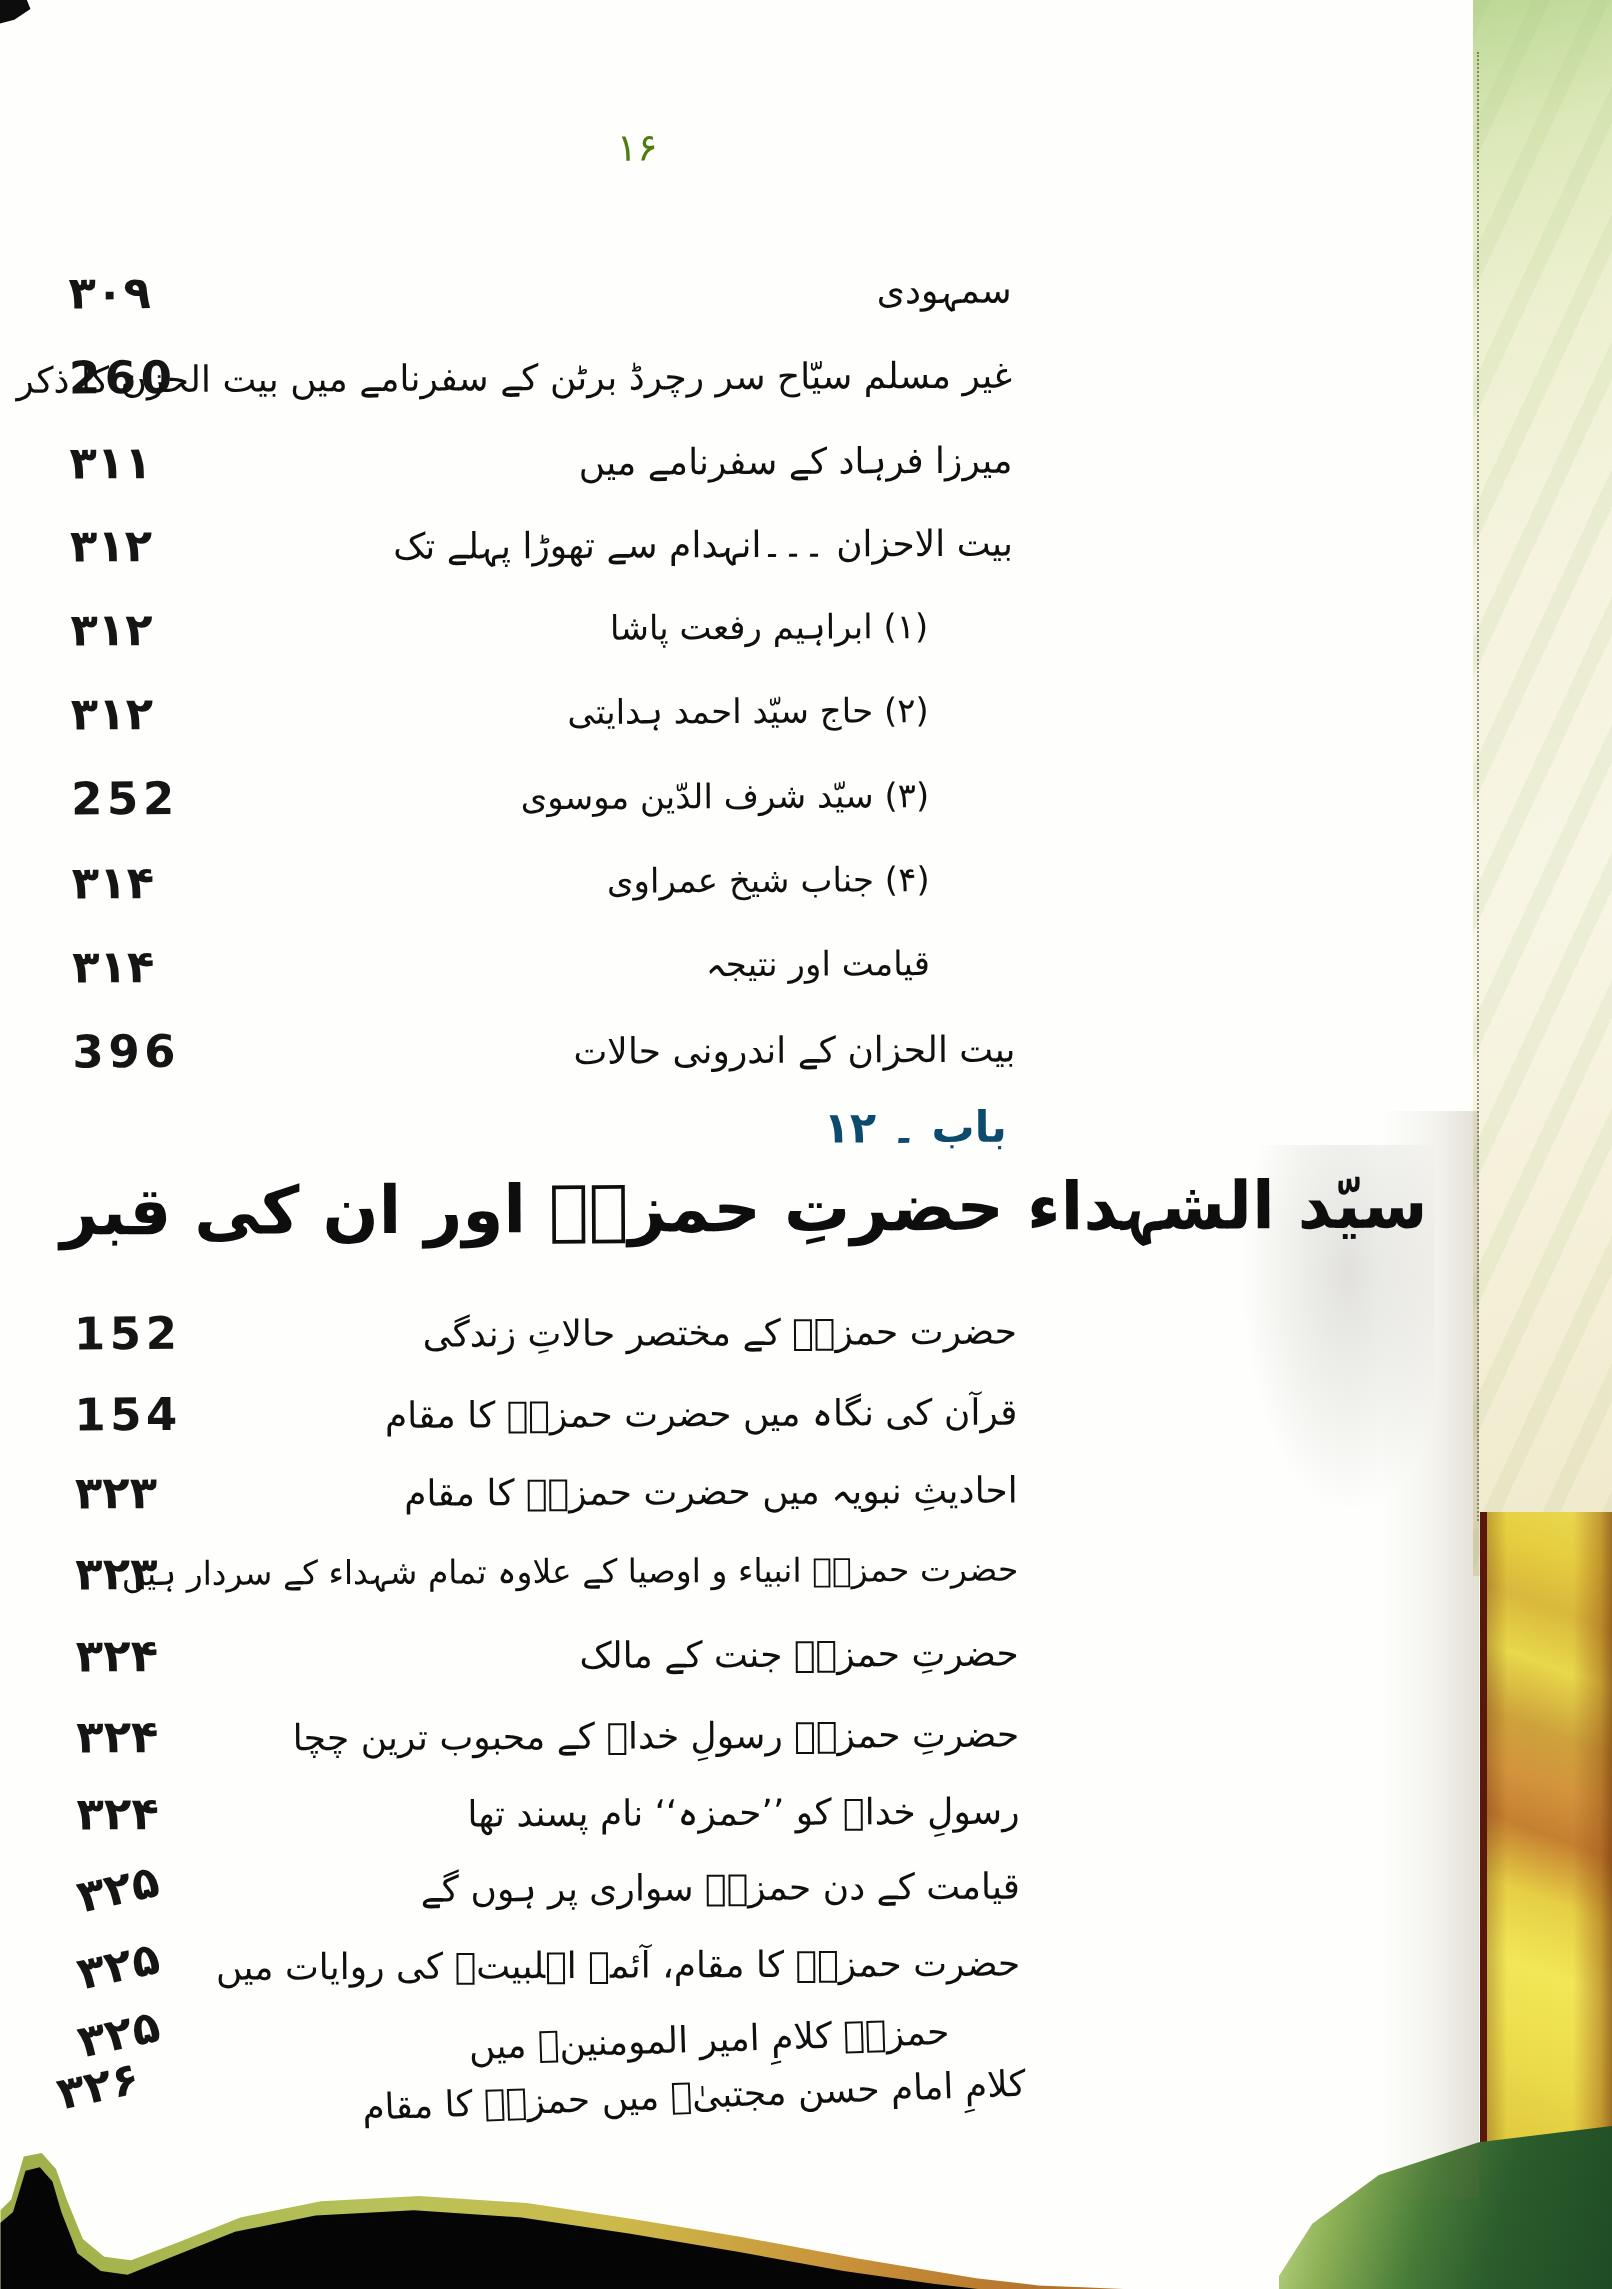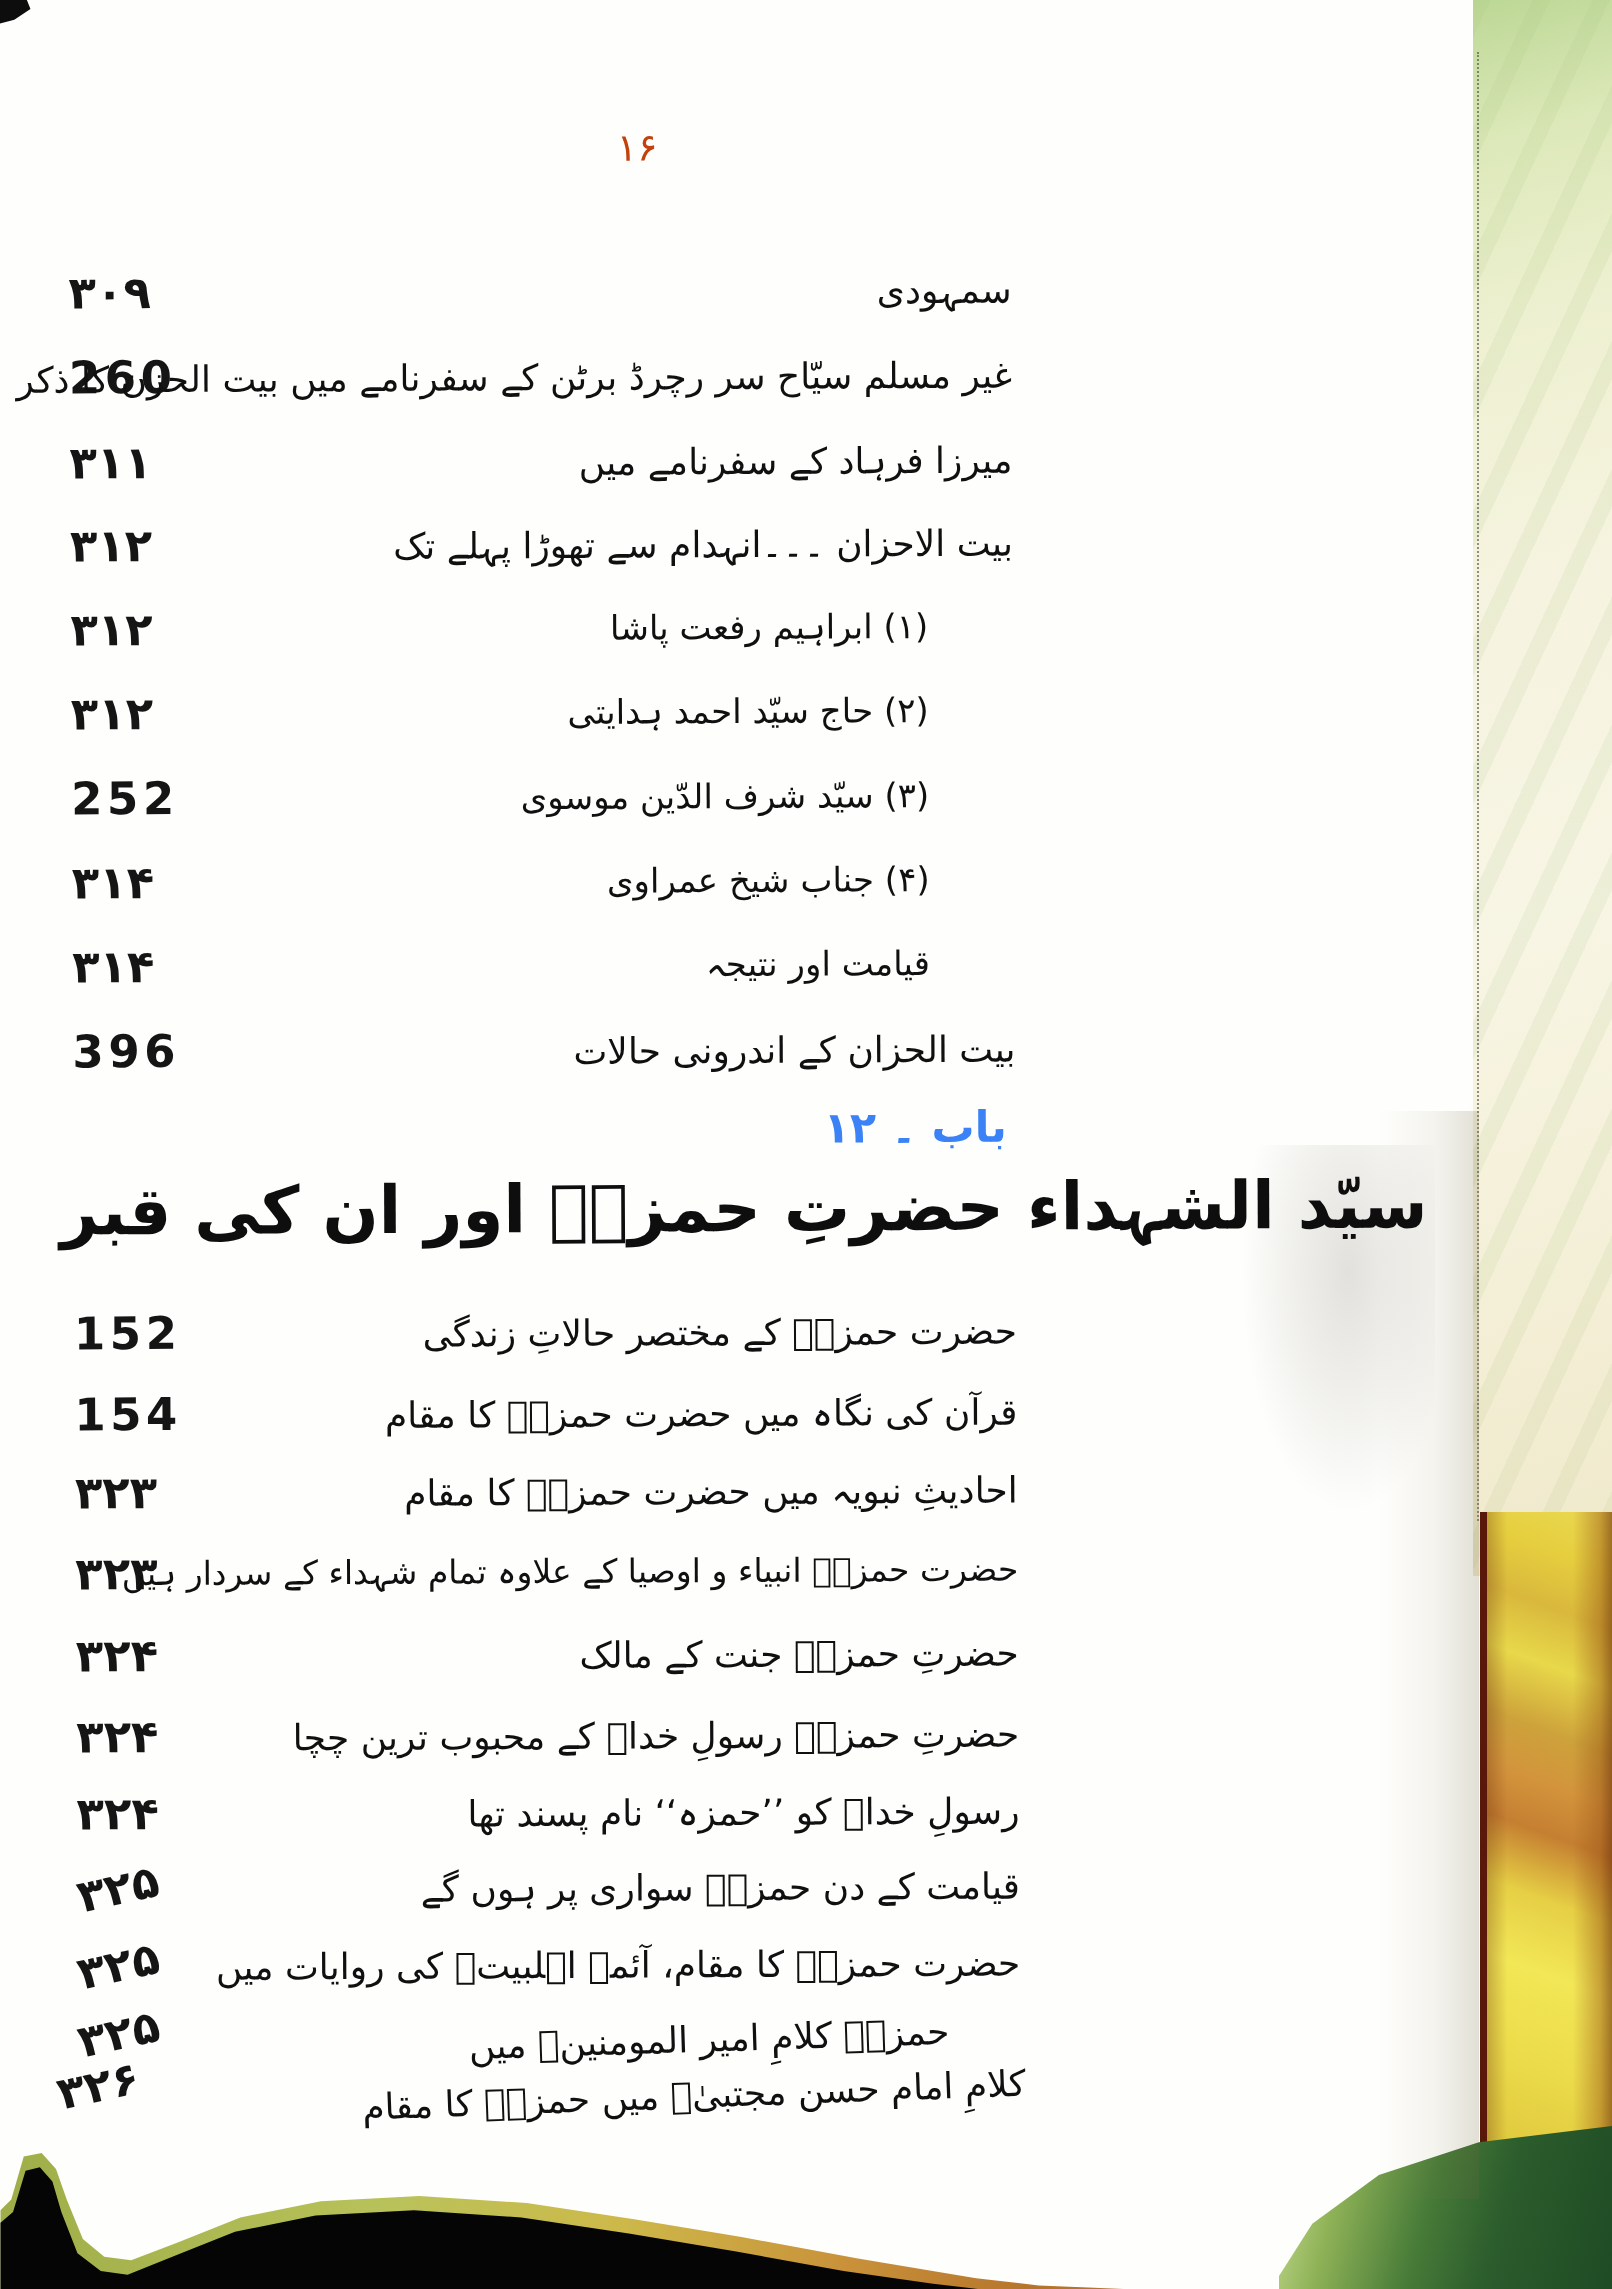--- a/index.html
+++ b/index.html
@@ -42,35 +42,35 @@
     background:linear-gradient(to right, rgba(0,0,0,0) 0%, rgba(130,120,80,0.08) 55%, rgba(110,100,60,0.2) 100%);
   }
   .smudge{
     position:absolute;left:1243px;top:1145px;width:192px;height:363px;
     background:radial-gradient(ellipse at 55% 35%, rgba(160,158,148,0.3) 0%, rgba(160,158,148,0.12) 45%, rgba(0,0,0,0) 72%);
   }
   .bottom-svg{position:absolute;left:0;top:2110px;width:1612px;height:179px;}
   .corner-svg{position:absolute;left:0;top:0;width:43px;height:36px;}
   
   .content{position:absolute;left:0;top:0;width:1482px;height:2289px;transform:rotate(-0.3deg);}
-  .folio{position:absolute;left:622px;top:125px;font-size:38px;color:#c2410c;}
+  .folio{position:absolute;left:622px;top:125px;font-size:38px;color:#4d7c0f;}
   .row{position:absolute;left:0;width:1482px;height:66px;}
   .num{
     position:absolute;left:73px;top:3.6px;font-size:45px;font-weight:bold;
     letter-spacing:4.5px;color:#151515;line-height:1;
   }
   .num.tilt{transform:rotate(-12deg);}
   .title{
     position:absolute;right:466px;top:7.2px;font-size:36px;color:#101010;
     direction:rtl;white-space:nowrap;line-height:1.2;
   }
   .row.sub .title{right:551px;font-size:34px;}
   .chapter-label{
     position:absolute;right:475px;top:1103px;font-size:43px;font-weight:bold;
-    direction:rtl;color:#3b82f6;
+    direction:rtl;color:#0c4a6e;
   }
   .chapter-title{
     position:absolute;left:54px;top:1170px;width:1379px;text-align:center;
     font-size:66px;font-weight:bold;direction:rtl;color:#0e0e0e;letter-spacing:0.9px;
   }
 </style>
 </head>
 <body>
 
 <div class="stage">

